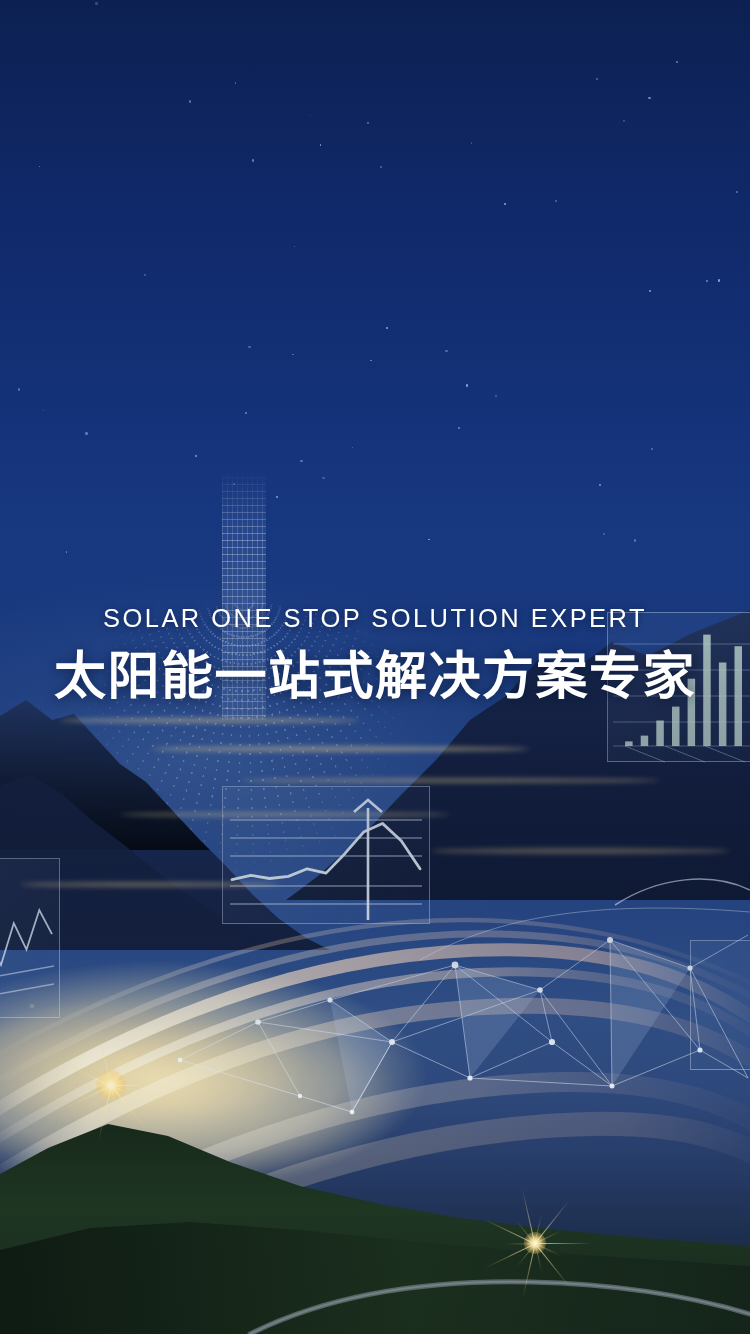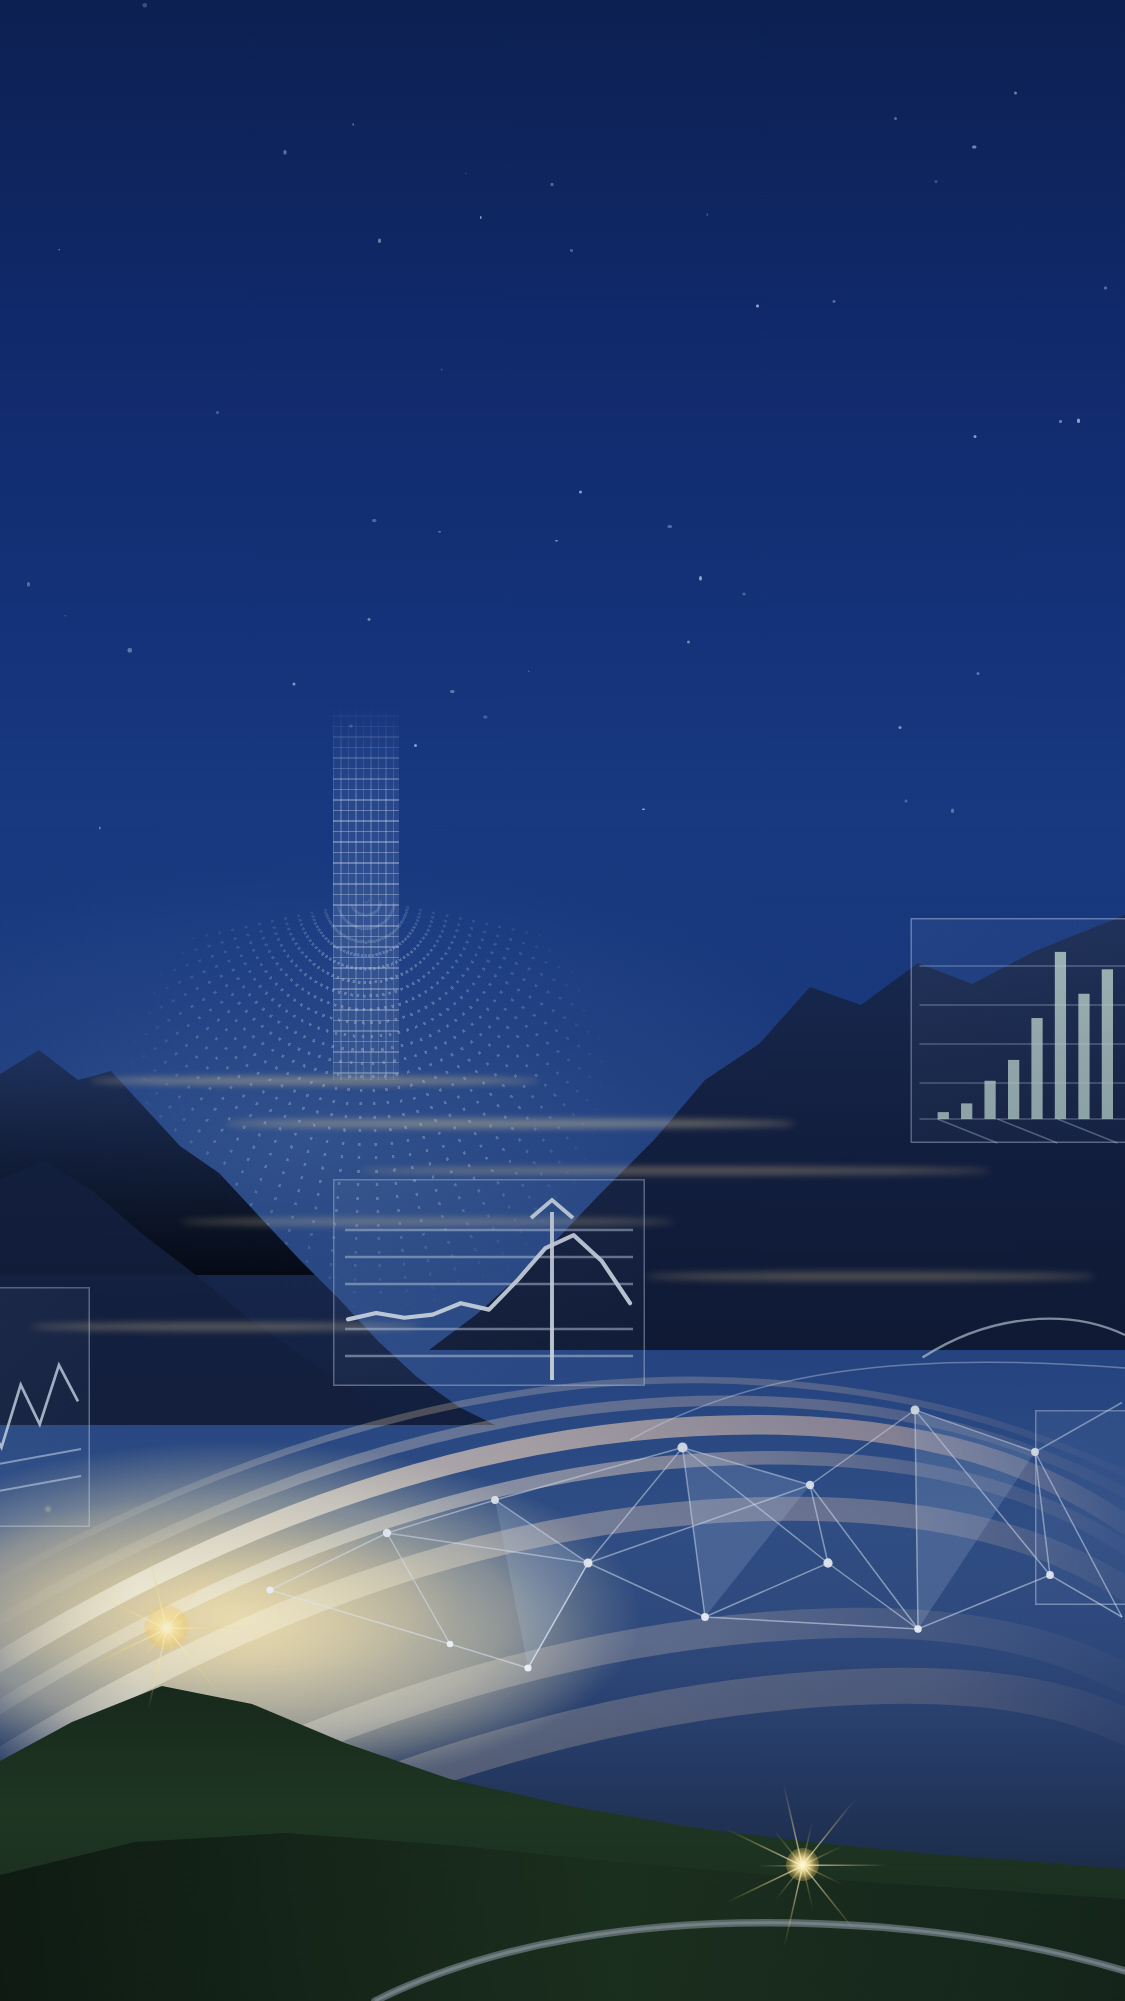--- a/index.html
+++ b/index.html
@@ -589,15 +589,17 @@
       <div class="spike" style="width: 30px; transform: rotate(231.429deg); opacity: 0.45;"></div>
       <div class="spike" style="width: 56px; transform: rotate(257.143deg); opacity: 0.8;"></div>
       <div class="spike" style="width: 30px; transform: rotate(282.857deg); opacity: 0.45;"></div>
       <div class="spike" style="width: 56px; transform: rotate(308.571deg); opacity: 0.8;"></div>
       <div class="spike" style="width: 30px; transform: rotate(334.286deg); opacity: 0.45;"></div>
     </div>
 
   <div class="layer scrim"></div>
 
   <div class="copy">
+    <div class="eyebrow">SOLAR ONE STOP SOLUTION EXPERT</div>
+    <h1 class="headline">太阳能一站式解决方案专家</h1>
   </div>
 
 </div>
 
 </body></html>

